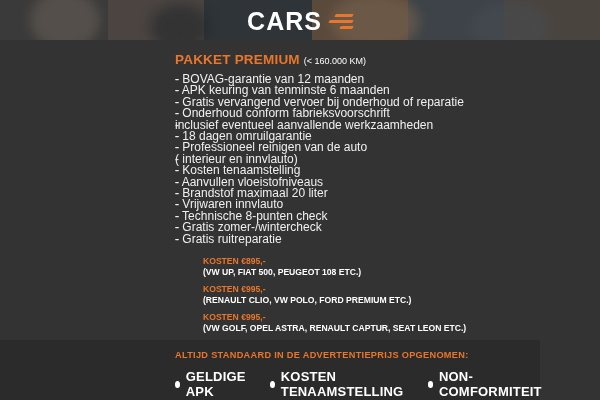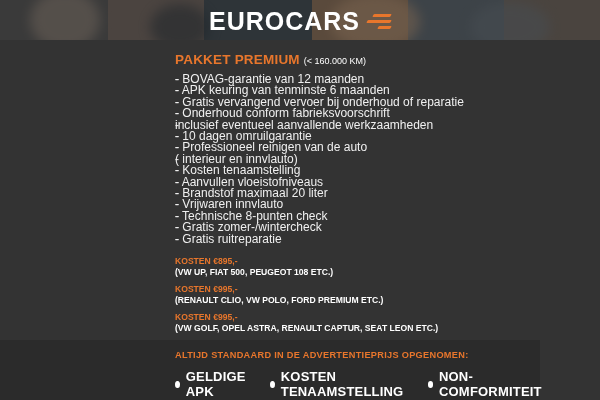--- a/index.html
+++ b/index.html
@@ -65,21 +65,21 @@
   }
   ul.features li{
     color:#f0f0f0;font-size:12px;line-height:11.4px;padding-left:8px;position:relative;
     white-space:nowrap;
   }
   ul.features li:before{
     content:"-";position:absolute;left:0;color:#f0f0f0;
   }
 
   .prices{margin-top:11px;}
-  .price-block{margin-bottom:6px;}
+  .price-block{margin-bottom:6px;margin-left:28px;}
   .price-block .kosten{
     color:#e8762c;font-size:8.6px;font-weight:bold;line-height:11px;
   }
   .price-block .models{
     color:#ffffff;font-size:8.6px;font-weight:bold;line-height:11px;
   }
 
   
   .footer{
     position:absolute;left:0;bottom:0;width:540px;height:60px;
@@ -107,21 +107,20 @@
 
 <div class="page">
 
   <div class="photo-strip">
     <span class="blob" style="left:30px;top:-10px;width:70px;height:60px;background:#6b6158;"></span>
     <span class="blob" style="left:150px;top:4px;width:60px;height:46px;background:#20262b;"></span>
     <span class="blob" style="left:330px;top:-6px;width:90px;height:56px;background:#7a6450;"></span>
     <span class="blob" style="left:470px;top:2px;width:80px;height:50px;background:#474d52;"></span>
     <div class="logo-wrap">
       <div class="logo">
-        <span class="euro">EURO</span>
           <span class="cars">CARS</span>
         <span class="logo-mark">
             <i></i>
             <i></i>
             <i></i>
           </span>
       </div>
     </div>
   </div>
 
@@ -131,21 +130,21 @@
         <span>PAKKET PREMIUM</span>
         <span class="km">(&lt; 160.000 KM)</span>
       </h1>
 
       <ul class="features">
         <li style="padding-left:0">- BOVAG-garantie van 12 maanden</li>
         <li style="padding-left:0">- APK keuring van tenminste 6 maanden</li>
         <li style="padding-left:0">- Gratis vervangend vervoer bij onderhoud of reparatie</li>
         <li style="padding-left:0">- Onderhoud conform fabrieksvoorschrift</li>
         <li style="padding-left:0">  inclusief eventueel aanvallende werkzaamheden</li>
-        <li style="padding-left:0">- 10 dagen omruilgarantie</li>
+        <li style="padding-left:0">- 18 dagen omruilgarantie</li>
         <li style="padding-left:0">- Professioneel reinigen van de auto</li>
         <li style="padding-left:0">  ( interieur en innvlauto)</li>
         <li style="padding-left:0">- Kosten tenaamstelling</li>
         <li style="padding-left:0">- Aanvullen vloeistofniveaus</li>
         <li style="padding-left:0">- Brandstof maximaal 20 liter</li>
         <li style="padding-left:0">- Vrijwaren innvlauto</li>
         <li style="padding-left:0">- Technische 8-punten check</li>
         <li style="padding-left:0">- Gratis zomer-/wintercheck</li>
         <li style="padding-left:0">- Gratis ruitreparatie</li>
       </ul>

